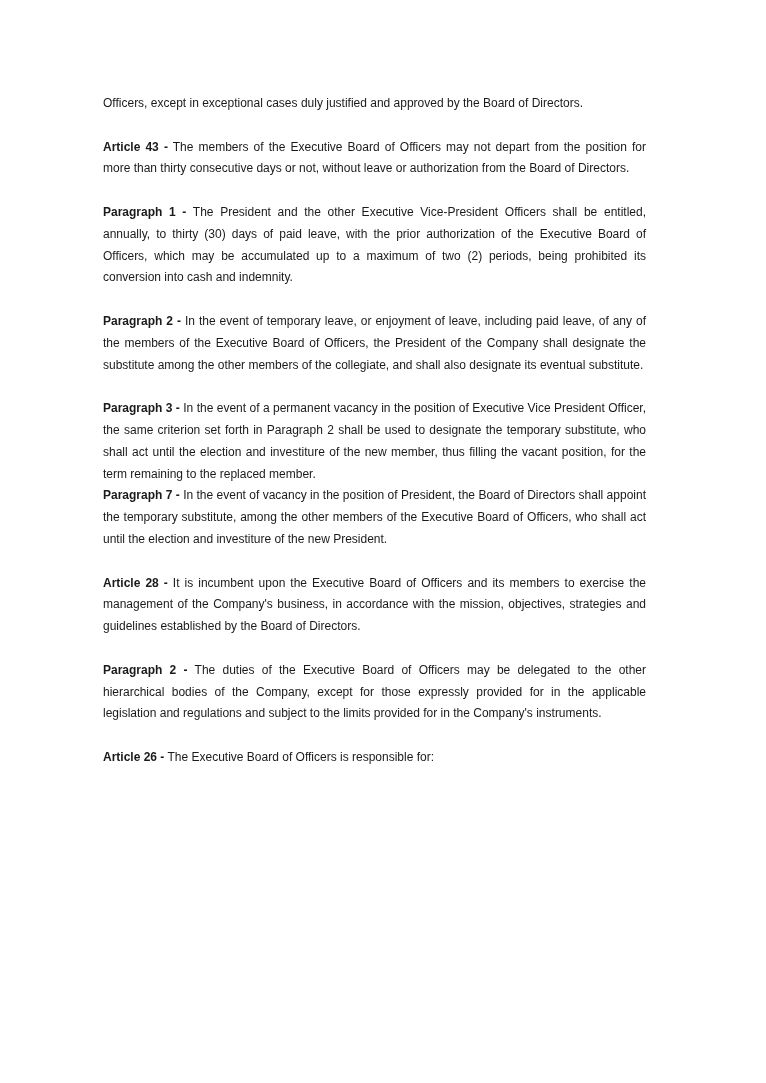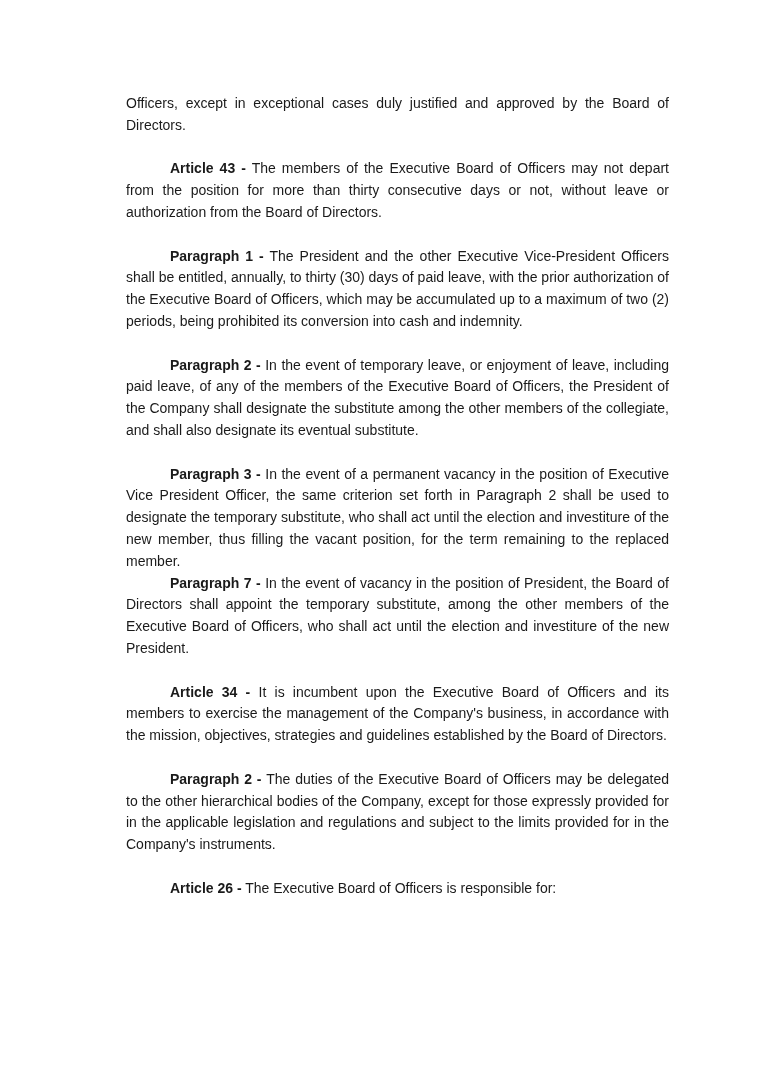--- a/index.html
+++ b/index.html
@@ -16,59 +16,58 @@
     .page {
       position: absolute;
       left: 0;
       top: 0;
       width: 766px;
       height: 1083px;
       background: #ffffff;
     }
     .content {
       position: absolute;
-      left: 126px;
+      left: 103px;
       top: 93px;
       width: 543px;
       font-family: "Liberation Sans", sans-serif;
-      font-size: 14px;
+      font-size: 12px;
       line-height: 21.8px;
       color: #1a1a1a;
       text-align: justify;
     }
     .para {
       margin: 0 0 21.8px 0;
     }
     .para.tight {
       margin-bottom: 0;
     }
     .label {
       font-weight: bold;
-      margin-left: 44px;
     }
   </style>
 </head>
 <body>
 
 <div class="page">
   <div class="content">
 
     <p class="para"><span>Officers, except in exceptional cases duly justified and approved by the Board of Directors.</span></p>
 
     <p class="para"><span class="label">Article 43 -</span> <span>The members of the Executive Board of Officers may not depart from the position for more than thirty consecutive days or not, without leave or authorization from the Board of Directors.</span></p>
 
     <p class="para"><span class="label">Paragraph 1 -</span> <span>The President and the other Executive Vice-President Officers shall be entitled, annually, to thirty (30) days of paid leave, with the prior authorization of the Executive Board of Officers, which may be accumulated up to a maximum of two (2) periods, being prohibited its conversion into cash and indemnity.</span></p>
 
     <p class="para"><span class="label">Paragraph 2 -</span> <span>In the event of temporary leave, or enjoyment of leave, including paid leave, of any of the members of the Executive Board of Officers, the President of the Company shall designate the substitute among the other members of the collegiate, and shall also designate its eventual substitute.</span></p>
 
     <p class="para tight"><span class="label">Paragraph 3 -</span> <span>In the event of a permanent vacancy in the position of Executive Vice President Officer, the same criterion set forth in Paragraph 2 shall be used to designate the temporary substitute, who shall act until the election and investiture of the new member, thus filling the vacant position, for the term remaining to the replaced member.</span></p>
 
     <p class="para"><span class="label">Paragraph 7 -</span> <span>In the event of vacancy in the position of President, the Board of Directors shall appoint the temporary substitute, among the other members of the Executive Board of Officers, who shall act until the election and investiture of the new President.</span></p>
 
-    <p class="para"><span class="label">Article 34 -</span> <span>It is incumbent upon the Executive Board of Officers and its members to exercise the management of the Company's business, in accordance with the mission, objectives, strategies and guidelines established by the Board of Directors.</span></p>
+    <p class="para"><span class="label">Article 28 -</span> <span>It is incumbent upon the Executive Board of Officers and its members to exercise the management of the Company's business, in accordance with the mission, objectives, strategies and guidelines established by the Board of Directors.</span></p>
 
 
     <p class="para"><span class="label">Paragraph 2 -</span> <span>The duties of the Executive Board of Officers may be delegated to the other hierarchical bodies of the Company, except for those expressly provided for in the applicable legislation and regulations and subject to the limits provided for in the Company's instruments.</span></p>
 
     <p class="para"><span class="label">Article 26 -</span> <span>The Executive Board of Officers is responsible for:</span></p>
 
   </div>
 </div>
 
 </body></html>

